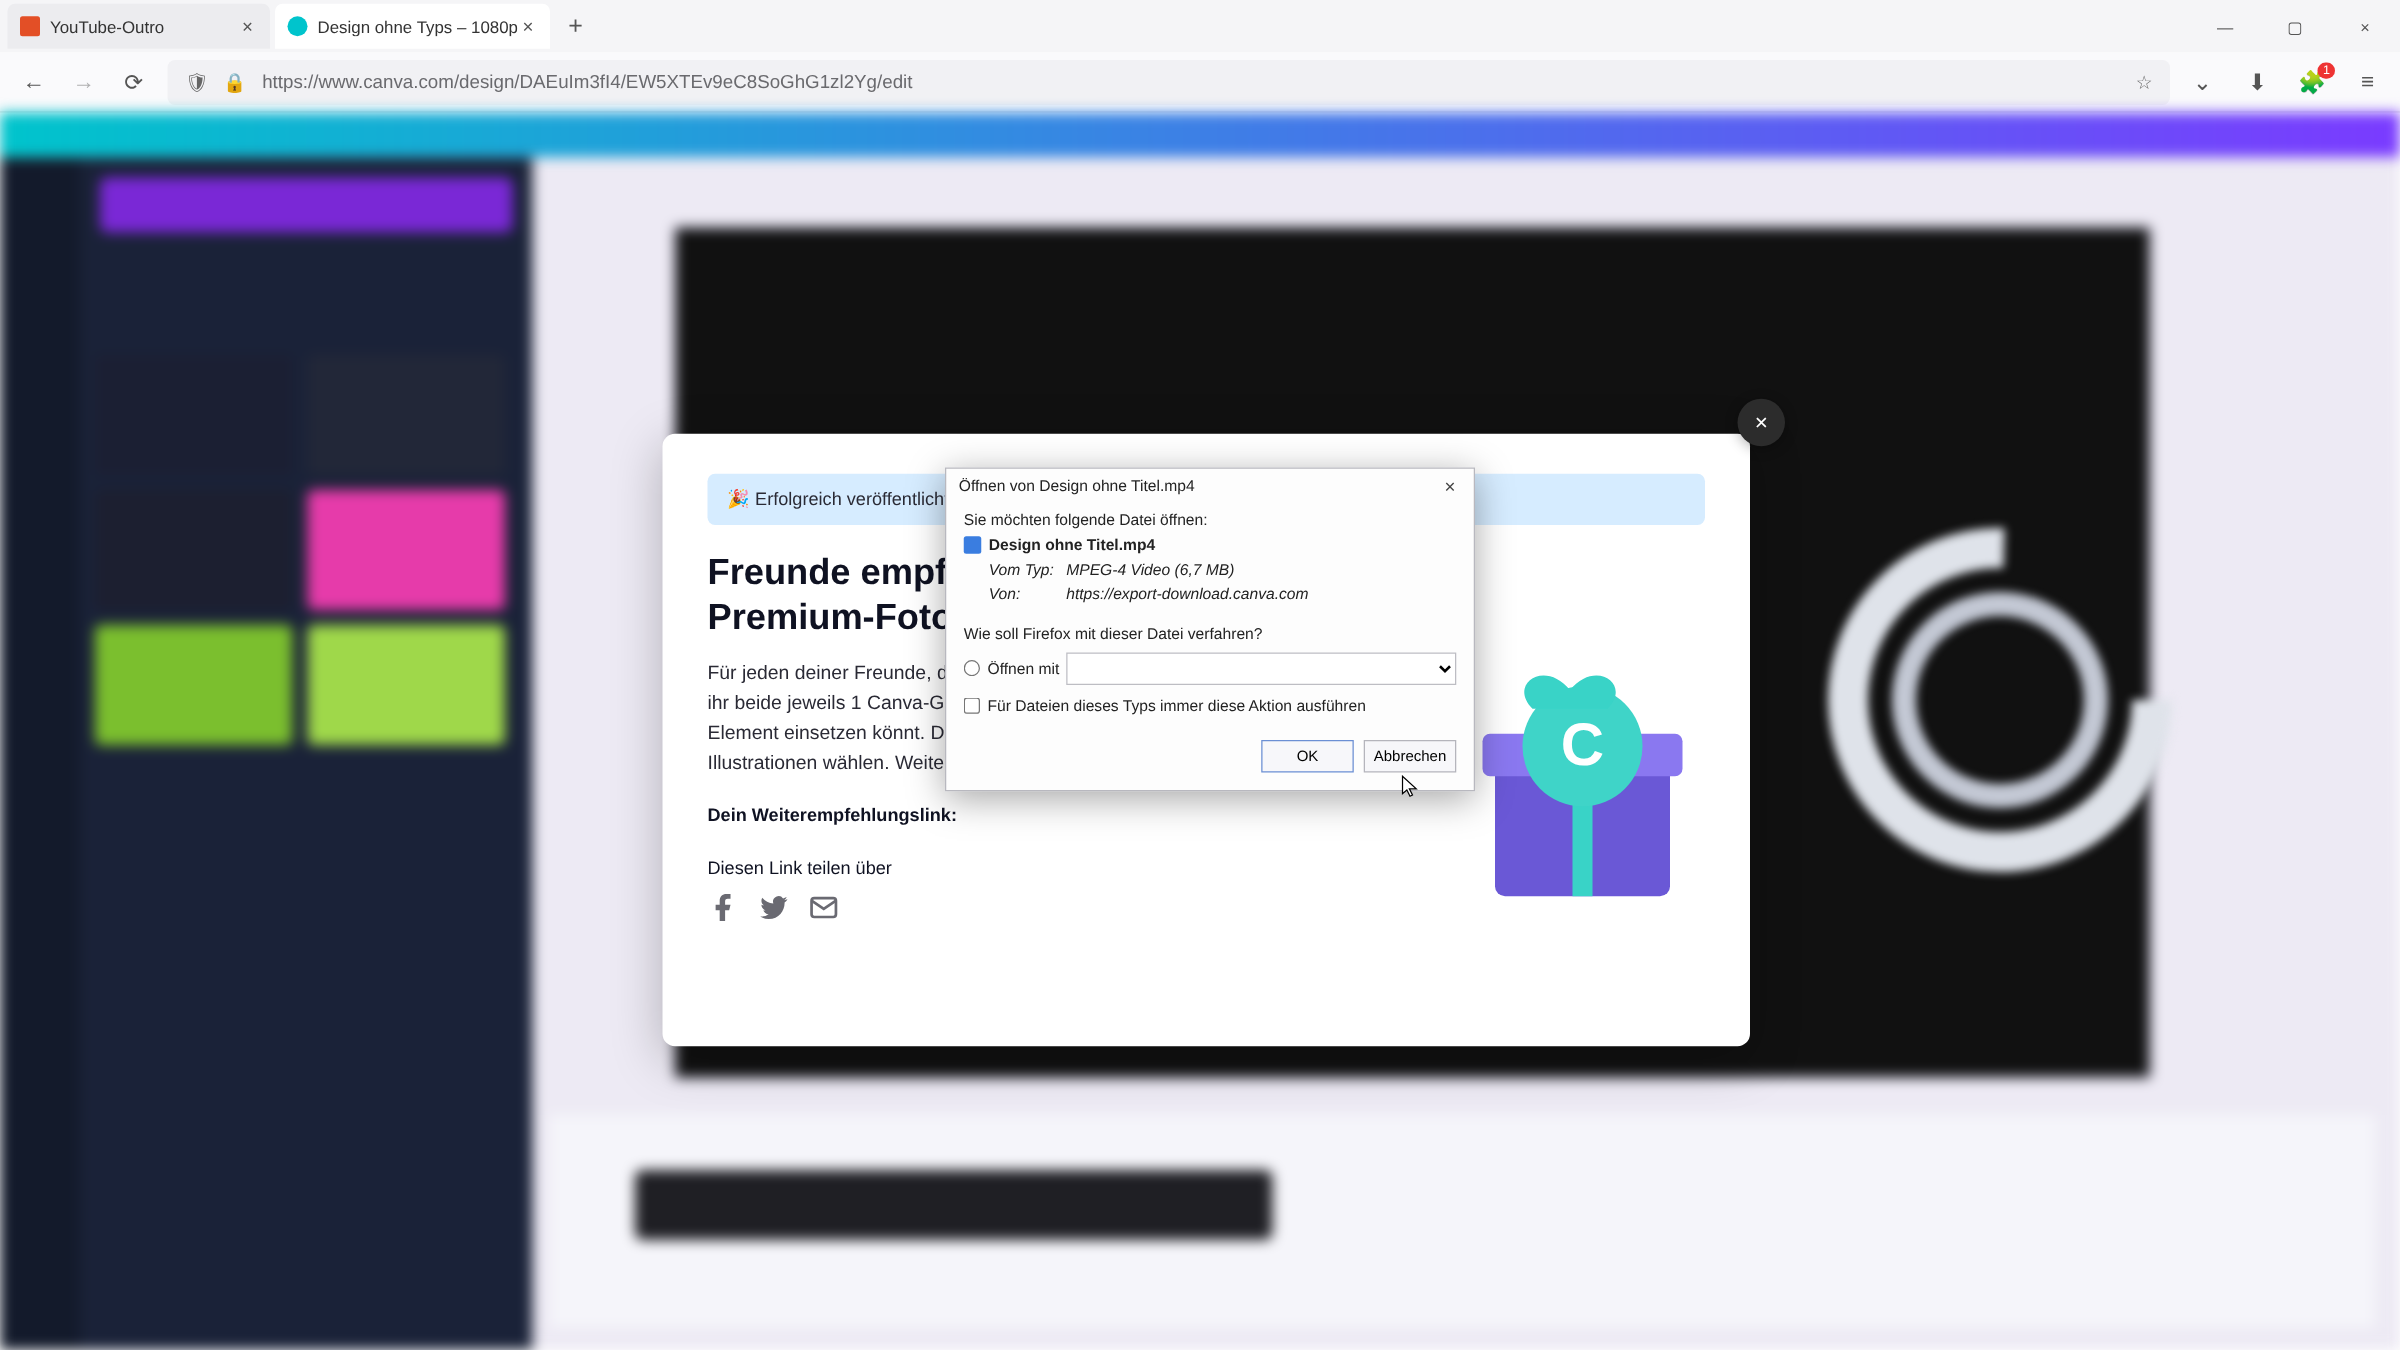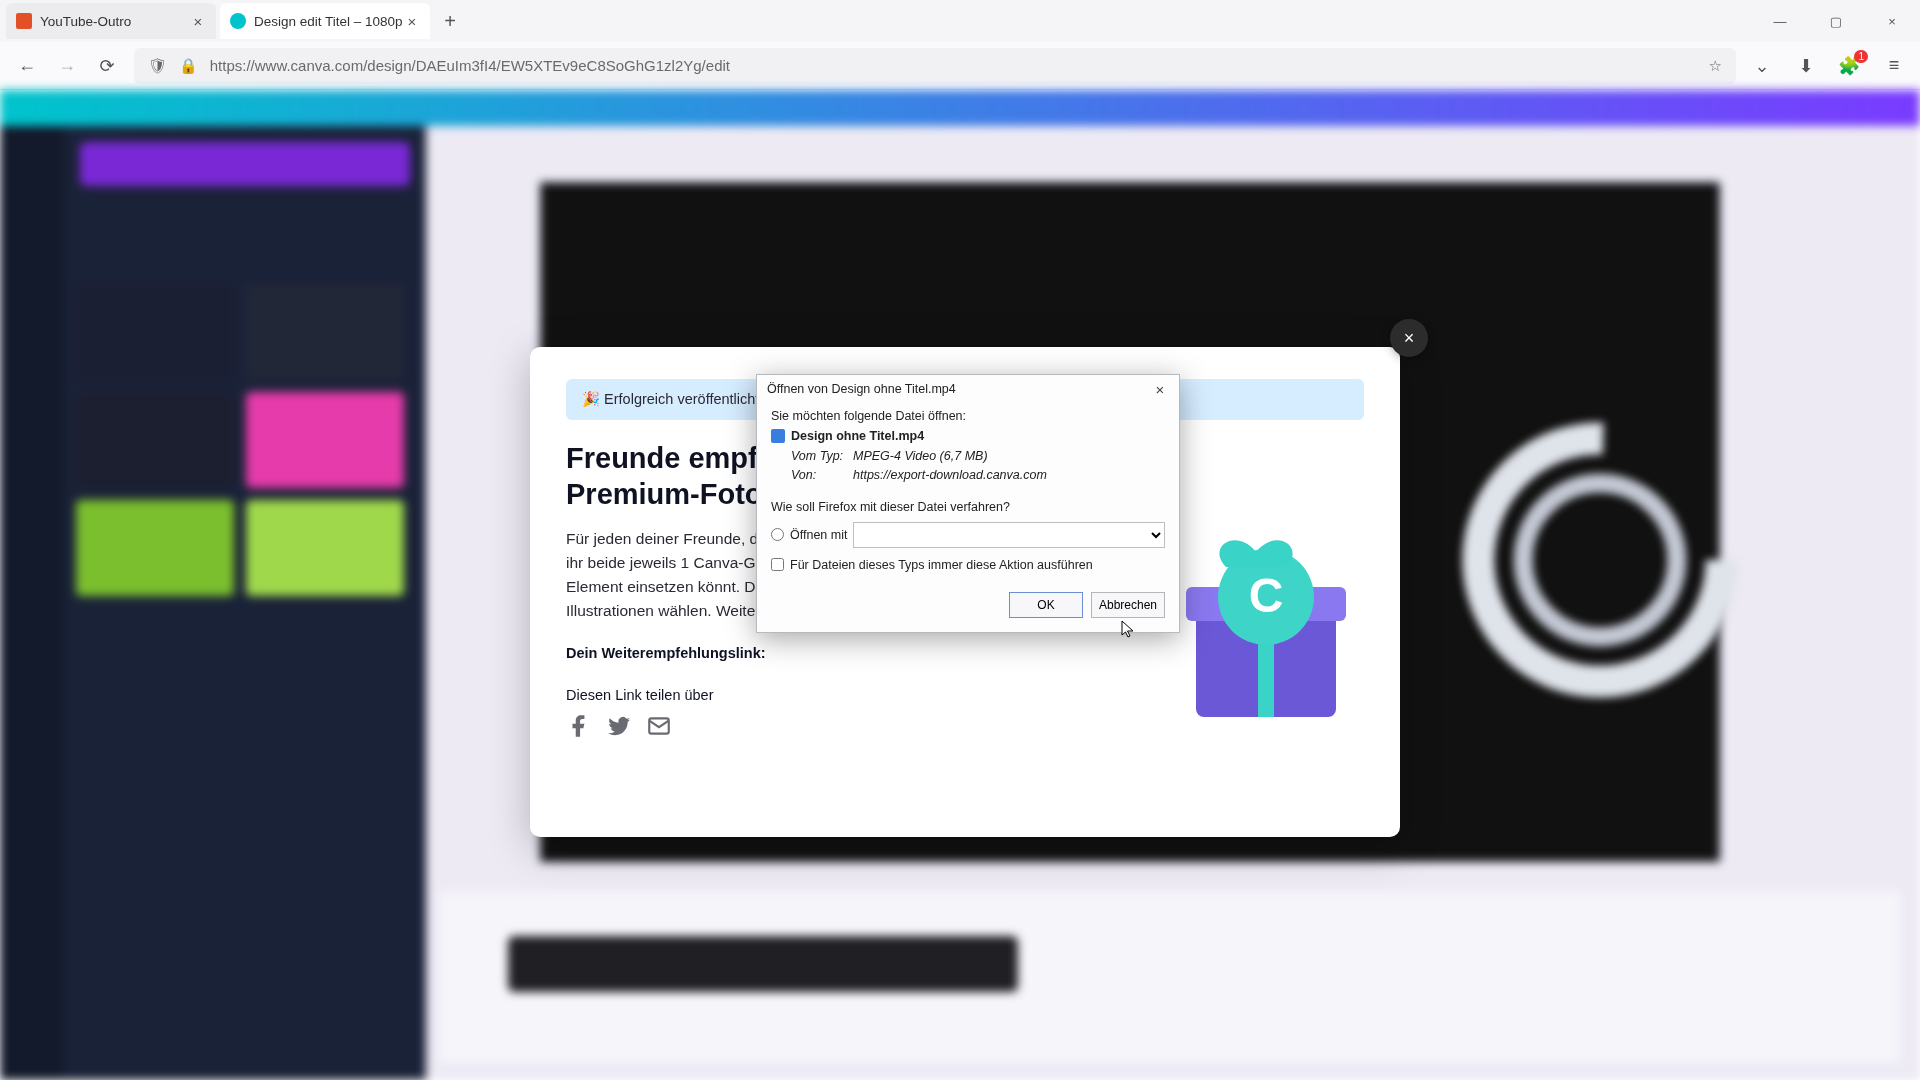--- a/index.html
+++ b/index.html
@@ -81,21 +81,21 @@
 <body>
 
 <div class="titlebar">
   <div class="tab">
     <div class="favicon"></div>
     <div class="label">YouTube-Outro</div>
     <div class="close">×</div>
   </div>
   <div class="tab active">
     <div class="favicon canva"></div>
-    <div class="label">Design edit Titel – 1080p</div>
+    <div class="label">Design ohne Typs – 1080p</div>
     <div class="close">×</div>
   </div>
   <div class="newtab">+</div>
   <div class="wincontrols">
     <div>—</div>
     <div>▢</div>
     <div>×</div>
   </div>
 </div>
 

